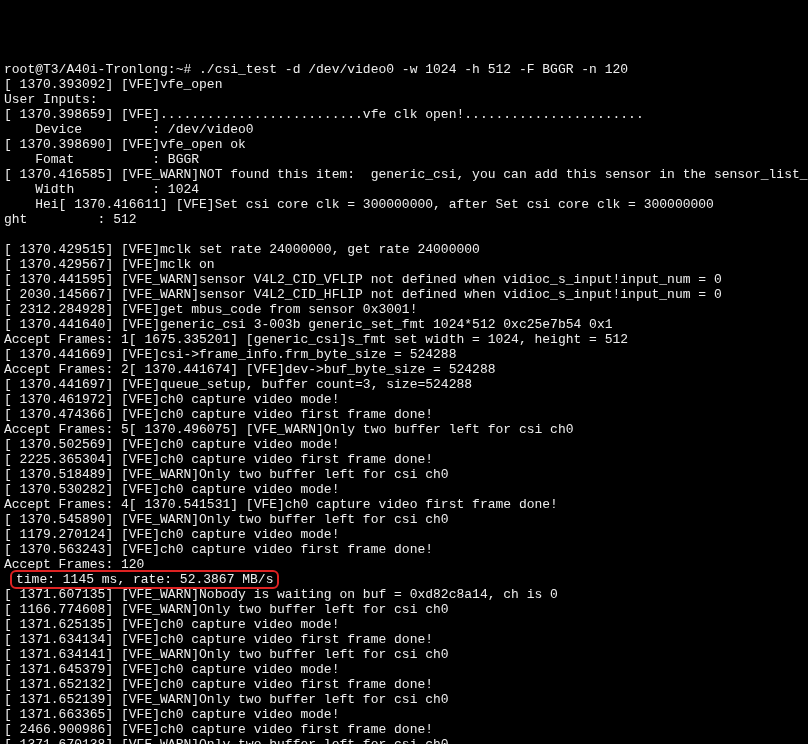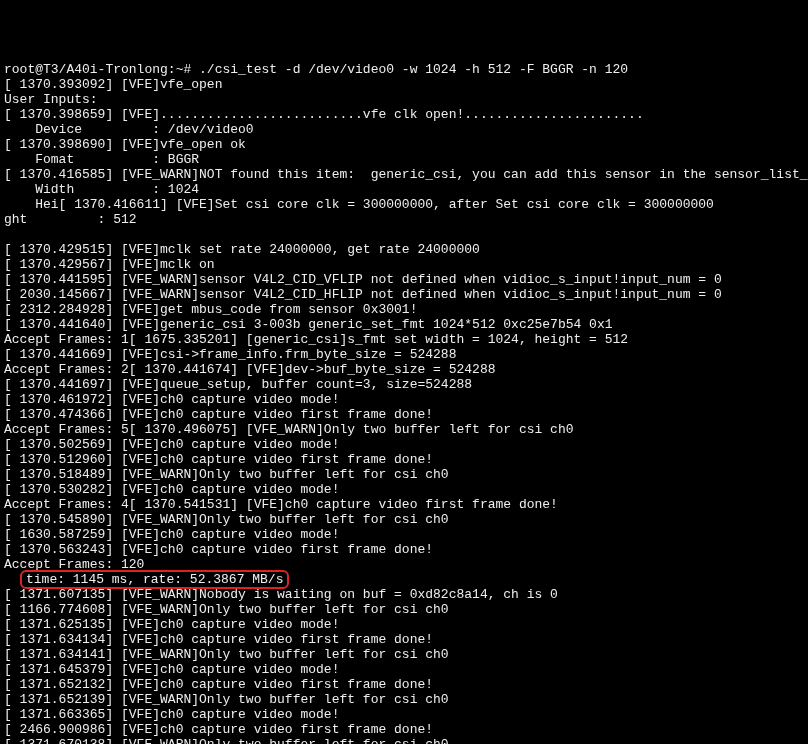--- a/index.html
+++ b/index.html
@@ -16,21 +16,21 @@
     white-space: pre;
   }
   .term {
     padding: 2px 4px;
   }
   .hl {
     display: inline-block;
     border: 2px solid #d22;
     border-radius: 6px;
     padding: 0 4px;
-    margin: -2px 16px;
+    margin: -2px 6px;
   }
 </style>
 </head>
 <body>
 
 
 <div class="term"><span>root@T3/A40i-Tronlong:~# ./csi_test -d /dev/video0 -w 1024 -h 512 -F BGGR -n 120</span>
 <span>[ 1370.393092] [VFE]vfe_open</span>
 <span>User Inputs:</span>
 <span>[ 1370.398659] [VFE]..........................vfe clk open!.......................</span>
@@ -49,26 +49,26 @@
 <span>[ 2312.284928] [VFE]get mbus_code from sensor 0x3001!</span>
 <span>[ 1370.441640] [VFE]generic_csi 3-003b generic_set_fmt 1024*512 0xc25e7b54 0x1</span>
 <span>Accept Frames: 1[ 1675.335201] [generic_csi]s_fmt set width = 1024, height = 512</span>
 <span>[ 1370.441669] [VFE]csi-&gt;frame_info.frm_byte_size = 524288</span>
 <span>Accept Frames: 2[ 1370.441674] [VFE]dev-&gt;buf_byte_size = 524288</span>
 <span>[ 1370.441697] [VFE]queue_setup, buffer count=3, size=524288</span>
 <span>[ 1370.461972] [VFE]ch0 capture video mode!</span>
 <span>[ 1370.474366] [VFE]ch0 capture video first frame done!</span>
 <span>Accept Frames: 5[ 1370.496075] [VFE_WARN]Only two buffer left for csi ch0</span>
 <span>[ 1370.502569] [VFE]ch0 capture video mode!</span>
-<span>[ 1370.512960] [VFE]ch0 capture video first frame done!</span>
+<span>[ 2225.365304] [VFE]ch0 capture video first frame done!</span>
 <span>[ 1370.518489] [VFE_WARN]Only two buffer left for csi ch0</span>
 <span>[ 1370.530282] [VFE]ch0 capture video mode!</span>
 <span>Accept Frames: 4[ 1370.541531] [VFE]ch0 capture video first frame done!</span>
 <span>[ 1370.545890] [VFE_WARN]Only two buffer left for csi ch0</span>
-<span>[ 1630.587259] [VFE]ch0 capture video mode!</span>
+<span>[ 1179.270124] [VFE]ch0 capture video mode!</span>
 <span>[ 1370.563243] [VFE]ch0 capture video first frame done!</span>
 <span>Accept Frames: 120</span>
 <span class="hl">time: 1145 ms, rate: 52.3867 MB/s</span>
 <span>[ 1371.607135] [VFE_WARN]Nobody is waiting on buf = 0xd82c8a14, ch is 0</span>
 <span>[ 1166.774608] [VFE_WARN]Only two buffer left for csi ch0</span>
 <span>[ 1371.625135] [VFE]ch0 capture video mode!</span>
 <span>[ 1371.634134] [VFE]ch0 capture video first frame done!</span>
 <span>[ 1371.634141] [VFE_WARN]Only two buffer left for csi ch0</span>
 <span>[ 1371.645379] [VFE]ch0 capture video mode!</span>
 <span>[ 1371.652132] [VFE]ch0 capture video first frame done!</span>

